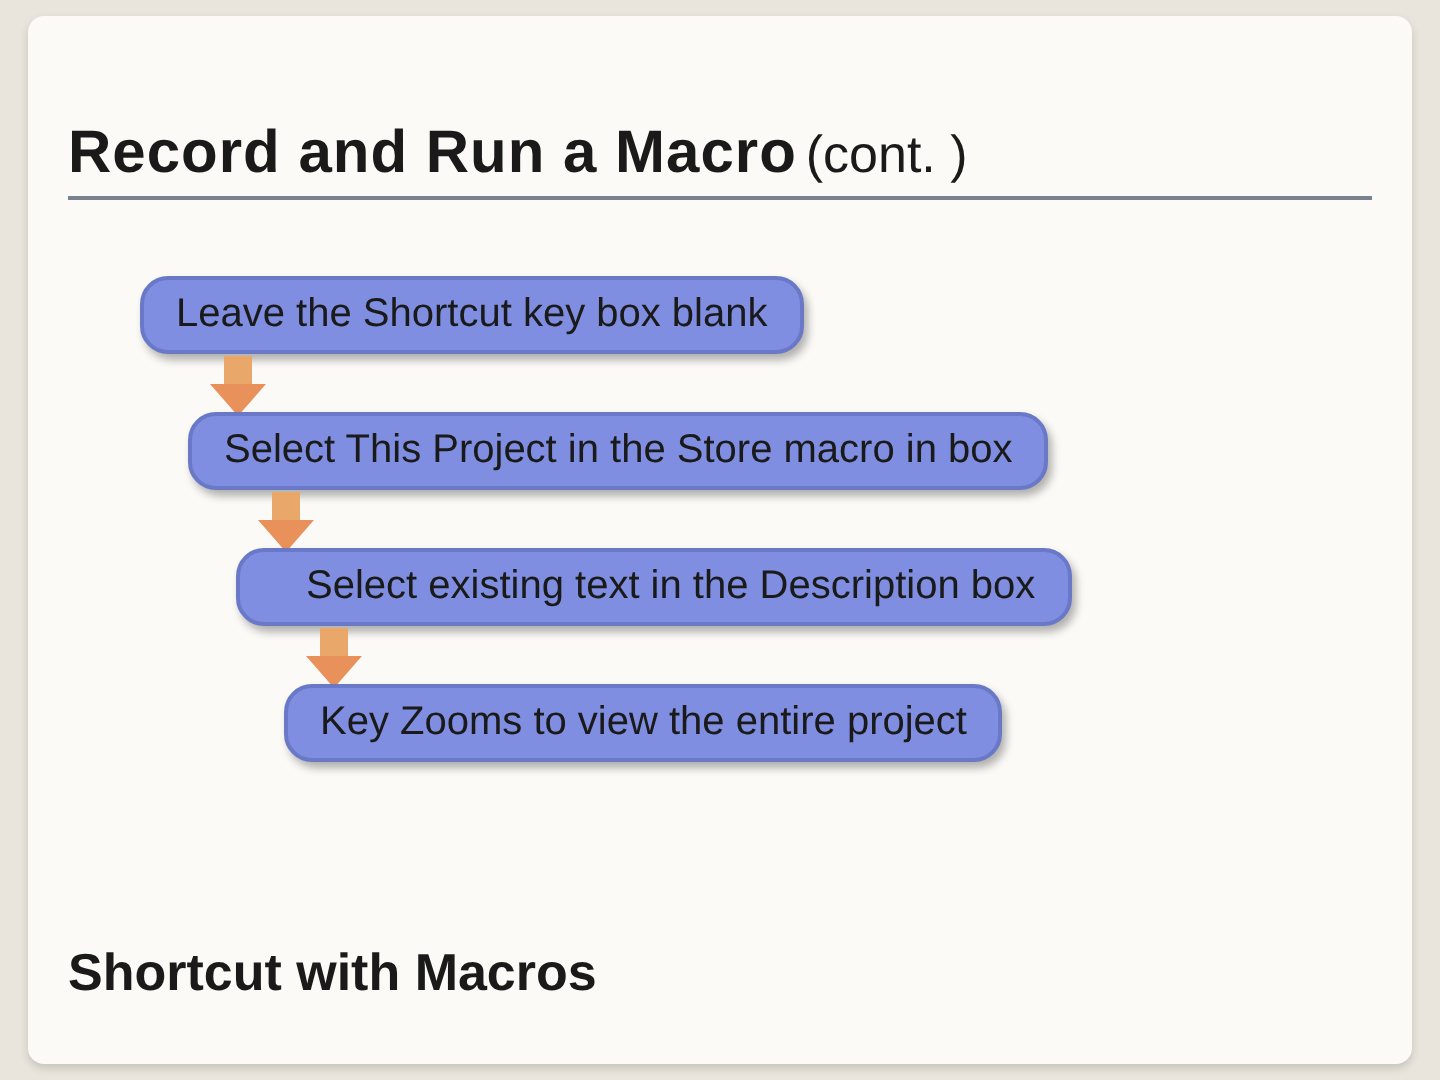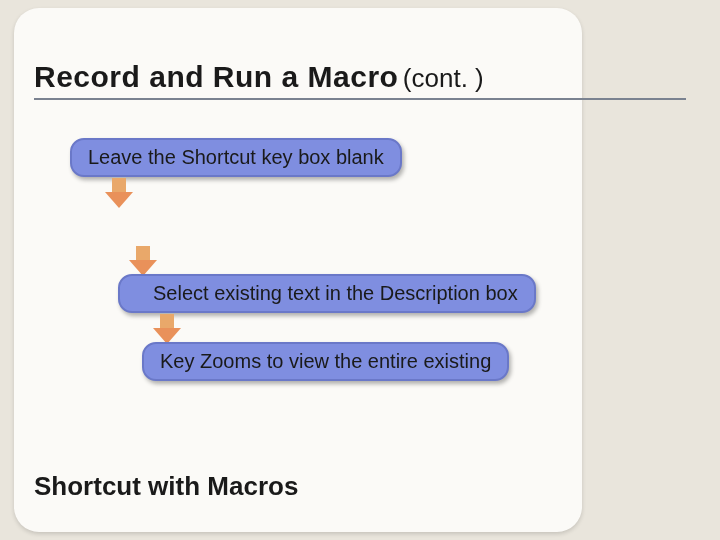--- a/index.html
+++ b/index.html
@@ -8,24 +8,24 @@
     height: 540px;
     background: #e9e5dc;
     font-family: Verdana, Geneva, sans-serif;
     position: relative;
     overflow: hidden;
   }
   .card {
     position: absolute;
     left: 14px;
     top: 8px;
-    width: 568px;
+    width: 692px;
     height: 524px;
     background: #fbfaf7;
-    border-radius: 25px;
+    border-radius: 8px;
     box-shadow: 0 2px 4px rgba(0,0,0,0.15);
   }
   .title-wrap {
     position: absolute;
     left: 20px;
     top: 52px;
     width: 652px;
     border-bottom: 2px solid #7a8290;
     padding-bottom: 4px;
   }
@@ -83,28 +83,31 @@
     <span class="title-main">Record and Run a Macro</span>
     <span class="title-cont">(cont. )</span>
   </div>
 
   <div class="step" style="left:56px; top:130px;text-align:right;">
     <span>Leave the Shortcut key box blank</span>
   </div>
   <div class="arrow-stem" style="left:98px; top:170px;"></div>
   <div class="arrow-head" style="left:91px; top:184px;"></div>
 
+  <div class="step" style="left:80px; top:198px;">
+    <span>Select This Project in the Store macro in box</span>
+  </div>
   <div class="arrow-stem" style="left:122px; top:238px;"></div>
   <div class="arrow-head" style="left:115px; top:252px;"></div>
 
   <div class="step" style="left:104px; top:266px;padding-left:33px;">
     <span>Select existing text in the Description box</span>
   </div>
   <div class="arrow-stem" style="left:146px; top:306px;"></div>
   <div class="arrow-head" style="left:139px; top:320px;"></div>
 
   <div class="step" style="left:128px; top:334px;">
-    <span>Key Zooms to view the entire existing</span>
+    <span>Key Zooms to view the entire project</span>
   </div>
 
   <div class="footer">Shortcut with Macros</div>
 
 </div>
 
 </body></html>

